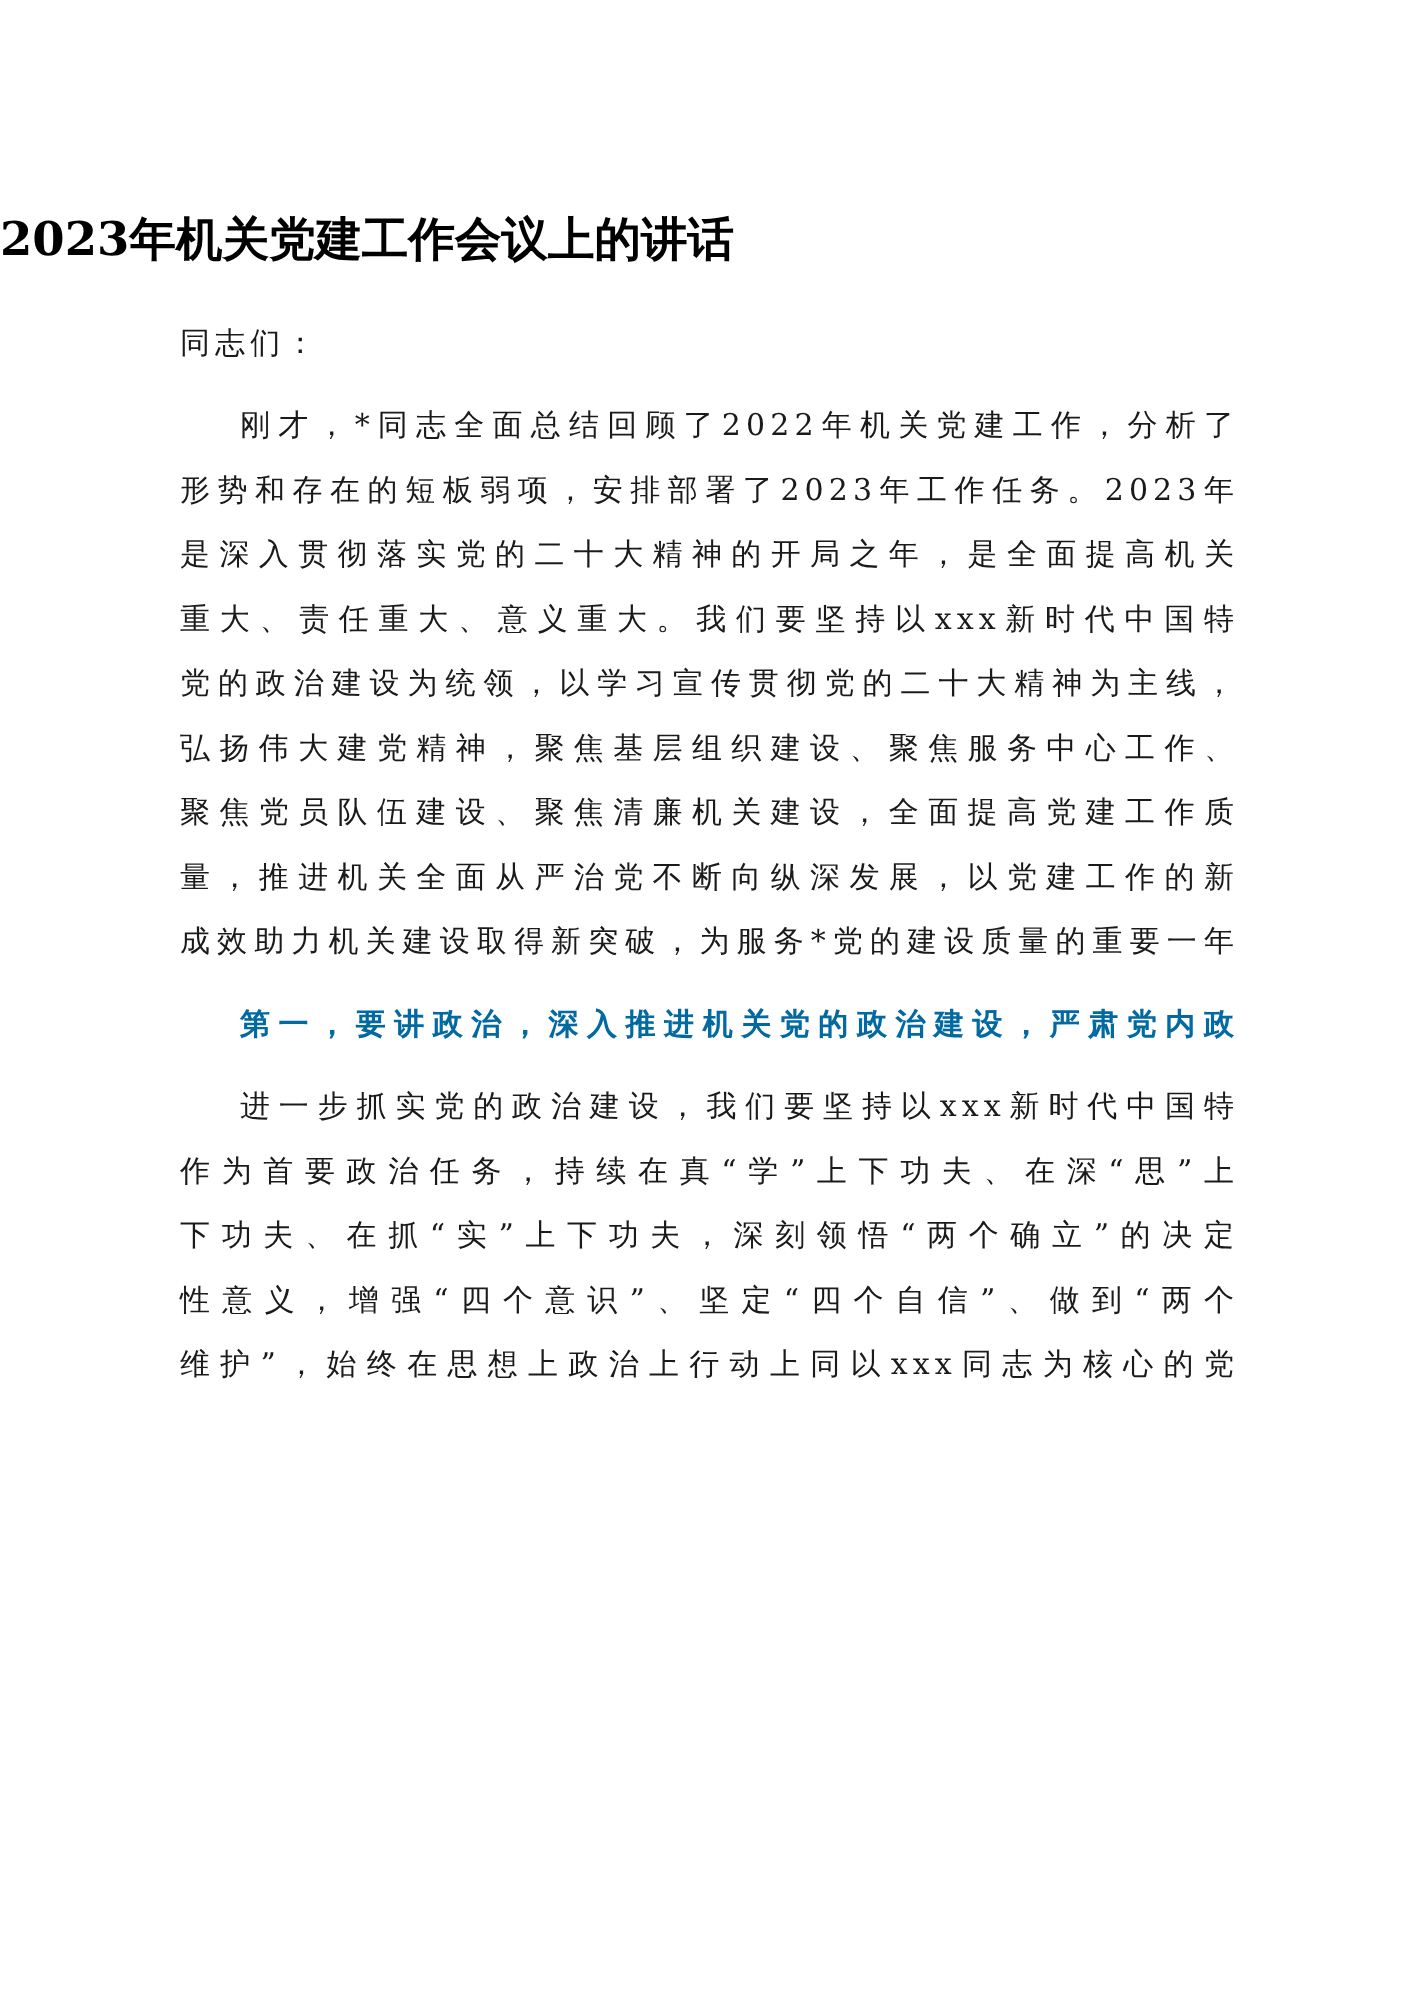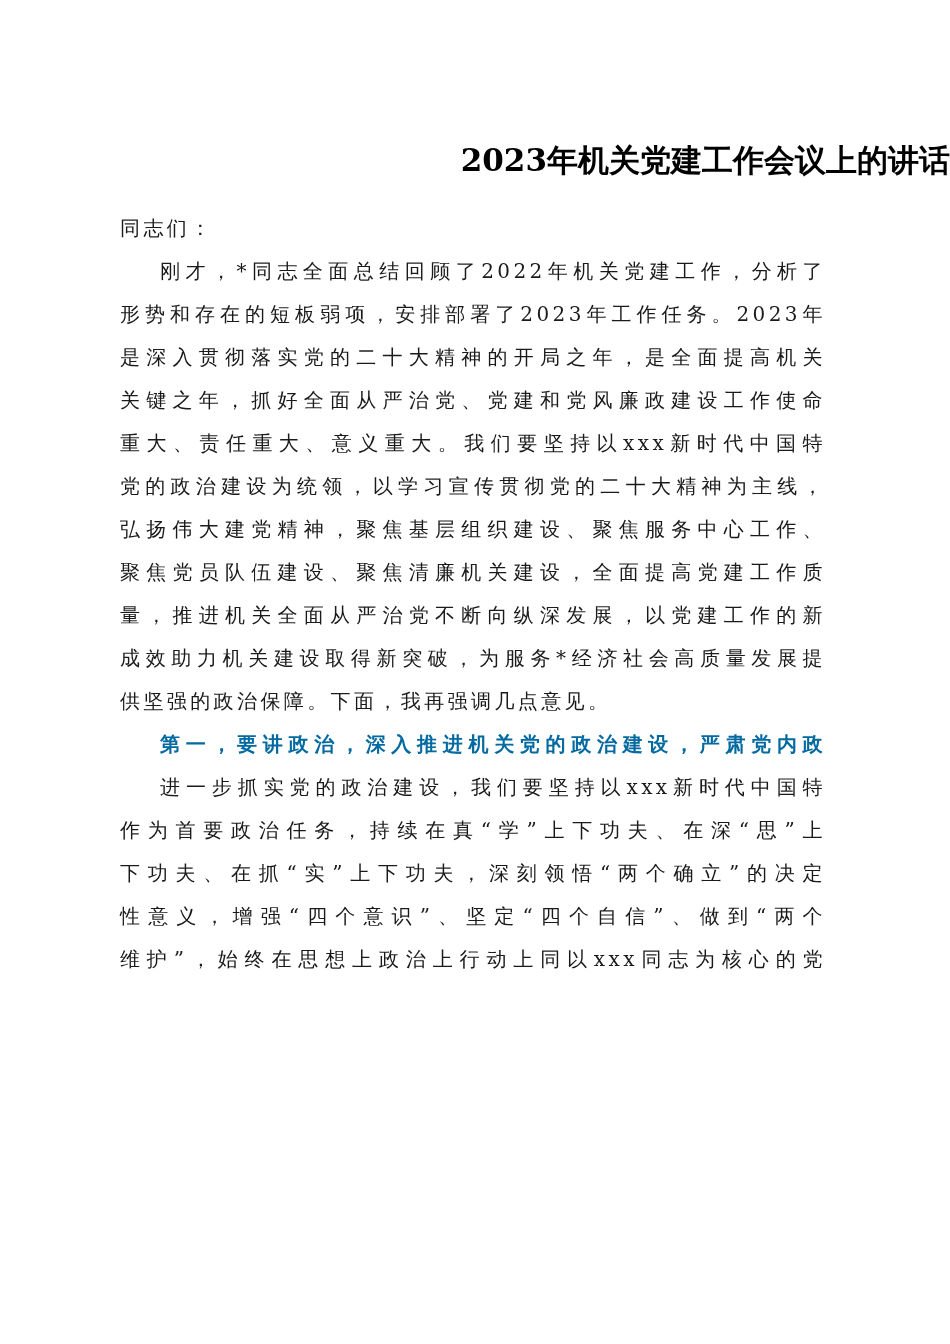--- a/index.html
+++ b/index.html
@@ -20,21 +20,21 @@
     left: 0; top: 0;
     width: 950px;
     height: 1344px;
     background: #ffffff;
   }
   .title {
     position: absolute;
     top: 136px;
     left: 0;
     width: 950px;
-    text-align: right;
+    text-align: left;
     font-family: "DejaVu Serif", "Liberation Serif", serif;
     font-weight: bold;
     font-size: 31px;
     line-height: 48px;
     letter-spacing: 0px;
     color: #000000;
     margin: 0;
   }
   .body-text {
     position: absolute;
@@ -51,47 +51,46 @@
     letter-spacing: 3.4px;
     color: #1a1a1a;
     text-align: justify;
     text-align-last: justify;
   }
   .line.last {
     text-align-last: left;
   }
   .line.indent {
     padding-left: 40px;
+    margin-top: 12px;
   }
   .line.bold {
     font-weight: bold;
     color: #0369a1;
   }
 </style>
 </head>
 <body>
 
 <div class="page">
   <h1 class="title">2023年机关党建工作会议上的讲话</h1>
 
   <div class="body-text">
     <span class="line last">同志们：</span>
 
     <div>
       <span class="line indent">刚才，*同志全面总结回顾了2022年机关党建工作，分析了</span>
       <span class="line">形势和存在的短板弱项，安排部署了2023年工作任务。2023年</span>
       <span class="line">是深入贯彻落实党的二十大精神的开局之年，是全面提高机关</span>
-      <span class="line">关键之年，抓好全面从严治党、党建和党风廉政建设工作使命</span>
       <span class="line">重大、责任重大、意义重大。我们要坚持以xxx新时代中国特</span>
       <span class="line">党的政治建设为统领，以学习宣传贯彻党的二十大精神为主线，</span>
       <span class="line">弘扬伟大建党精神，聚焦基层组织建设、聚焦服务中心工作、</span>
       <span class="line">聚焦党员队伍建设、聚焦清廉机关建设，全面提高党建工作质</span>
       <span class="line">量，推进机关全面从严治党不断向纵深发展，以党建工作的新</span>
-      <span class="line">成效助力机关建设取得新突破，为服务*经济社会高质量发展提</span>
-      <span class="line last">供坚强的政治保障。下面，我再强调几点意见。</span>
+      <span class="line">成效助力机关建设取得新突破，为服务*党的建设质量的重要一年</span>
     </div>
 
     <div>
       <span class="line indent bold">第一，要讲政治，深入推进机关党的政治建设，严肃党内政</span>
     </div>
 
     <div>
       <span class="line indent">进一步抓实党的政治建设，我们要坚持以xxx新时代中国特</span>
       <span class="line">作为首要政治任务，持续在真“学”上下功夫、在深“思”上</span>
       <span class="line">下功夫、在抓“实”上下功夫，深刻领悟“两个确立”的决定</span>

